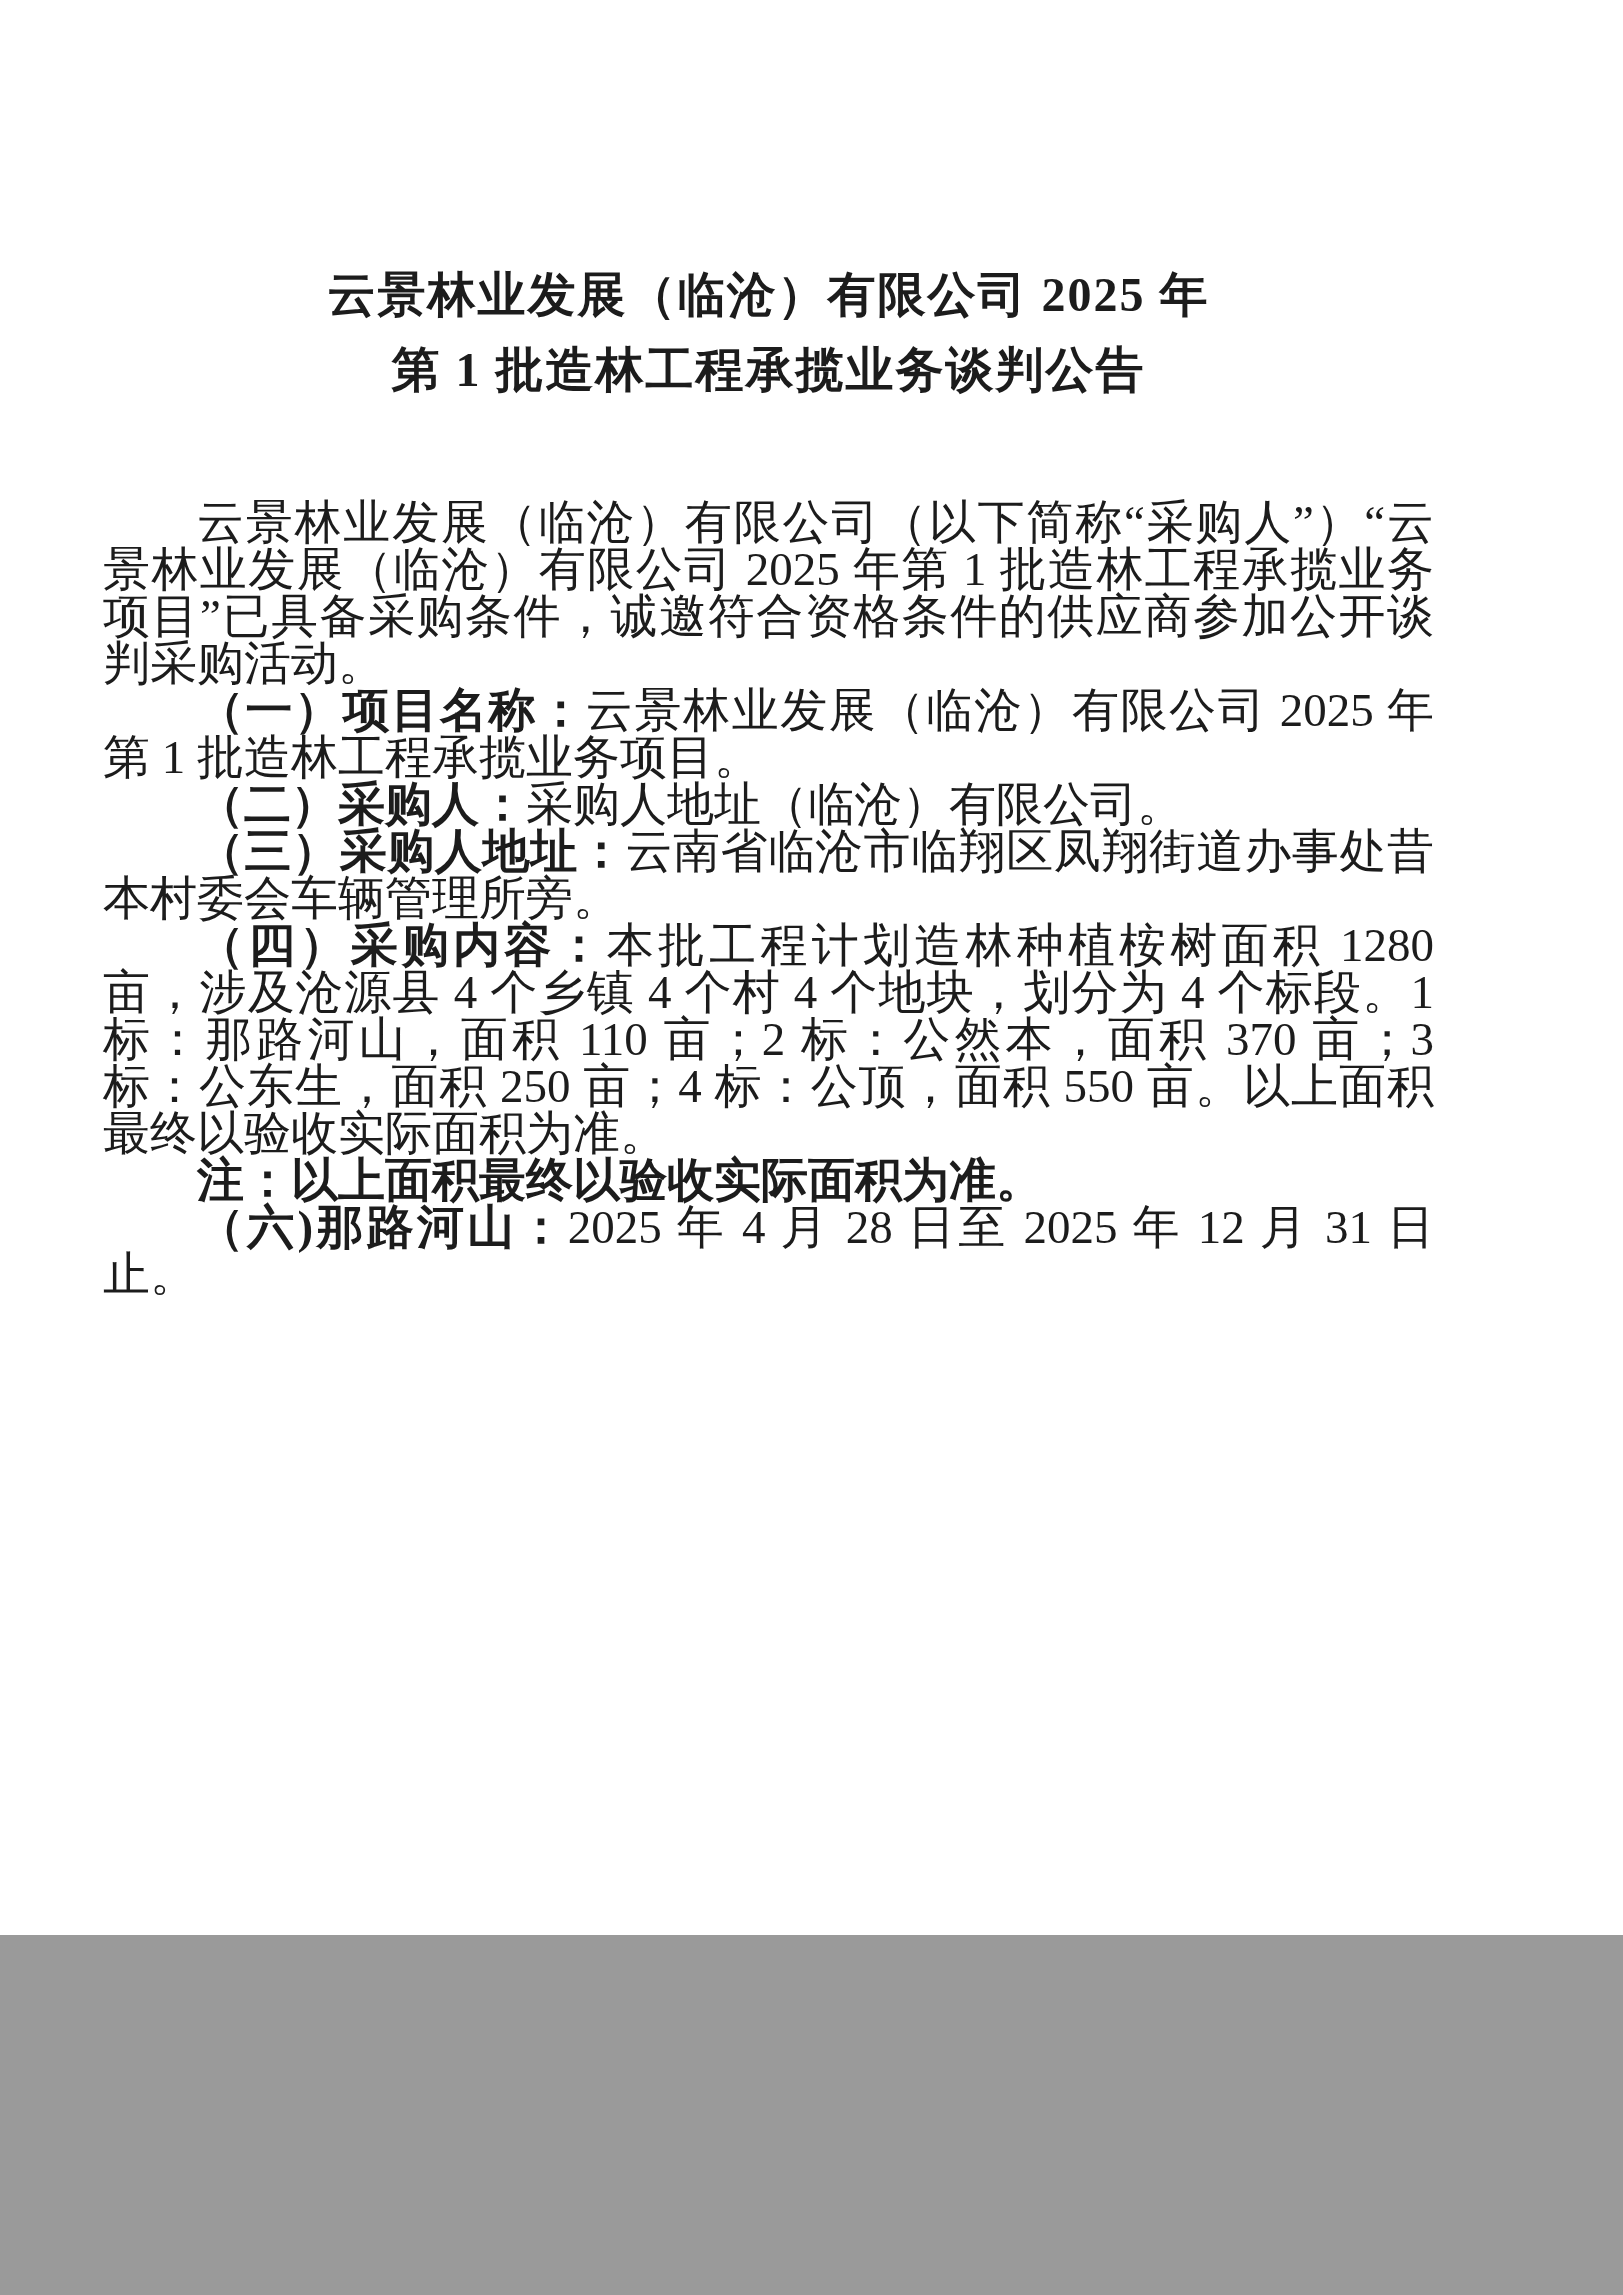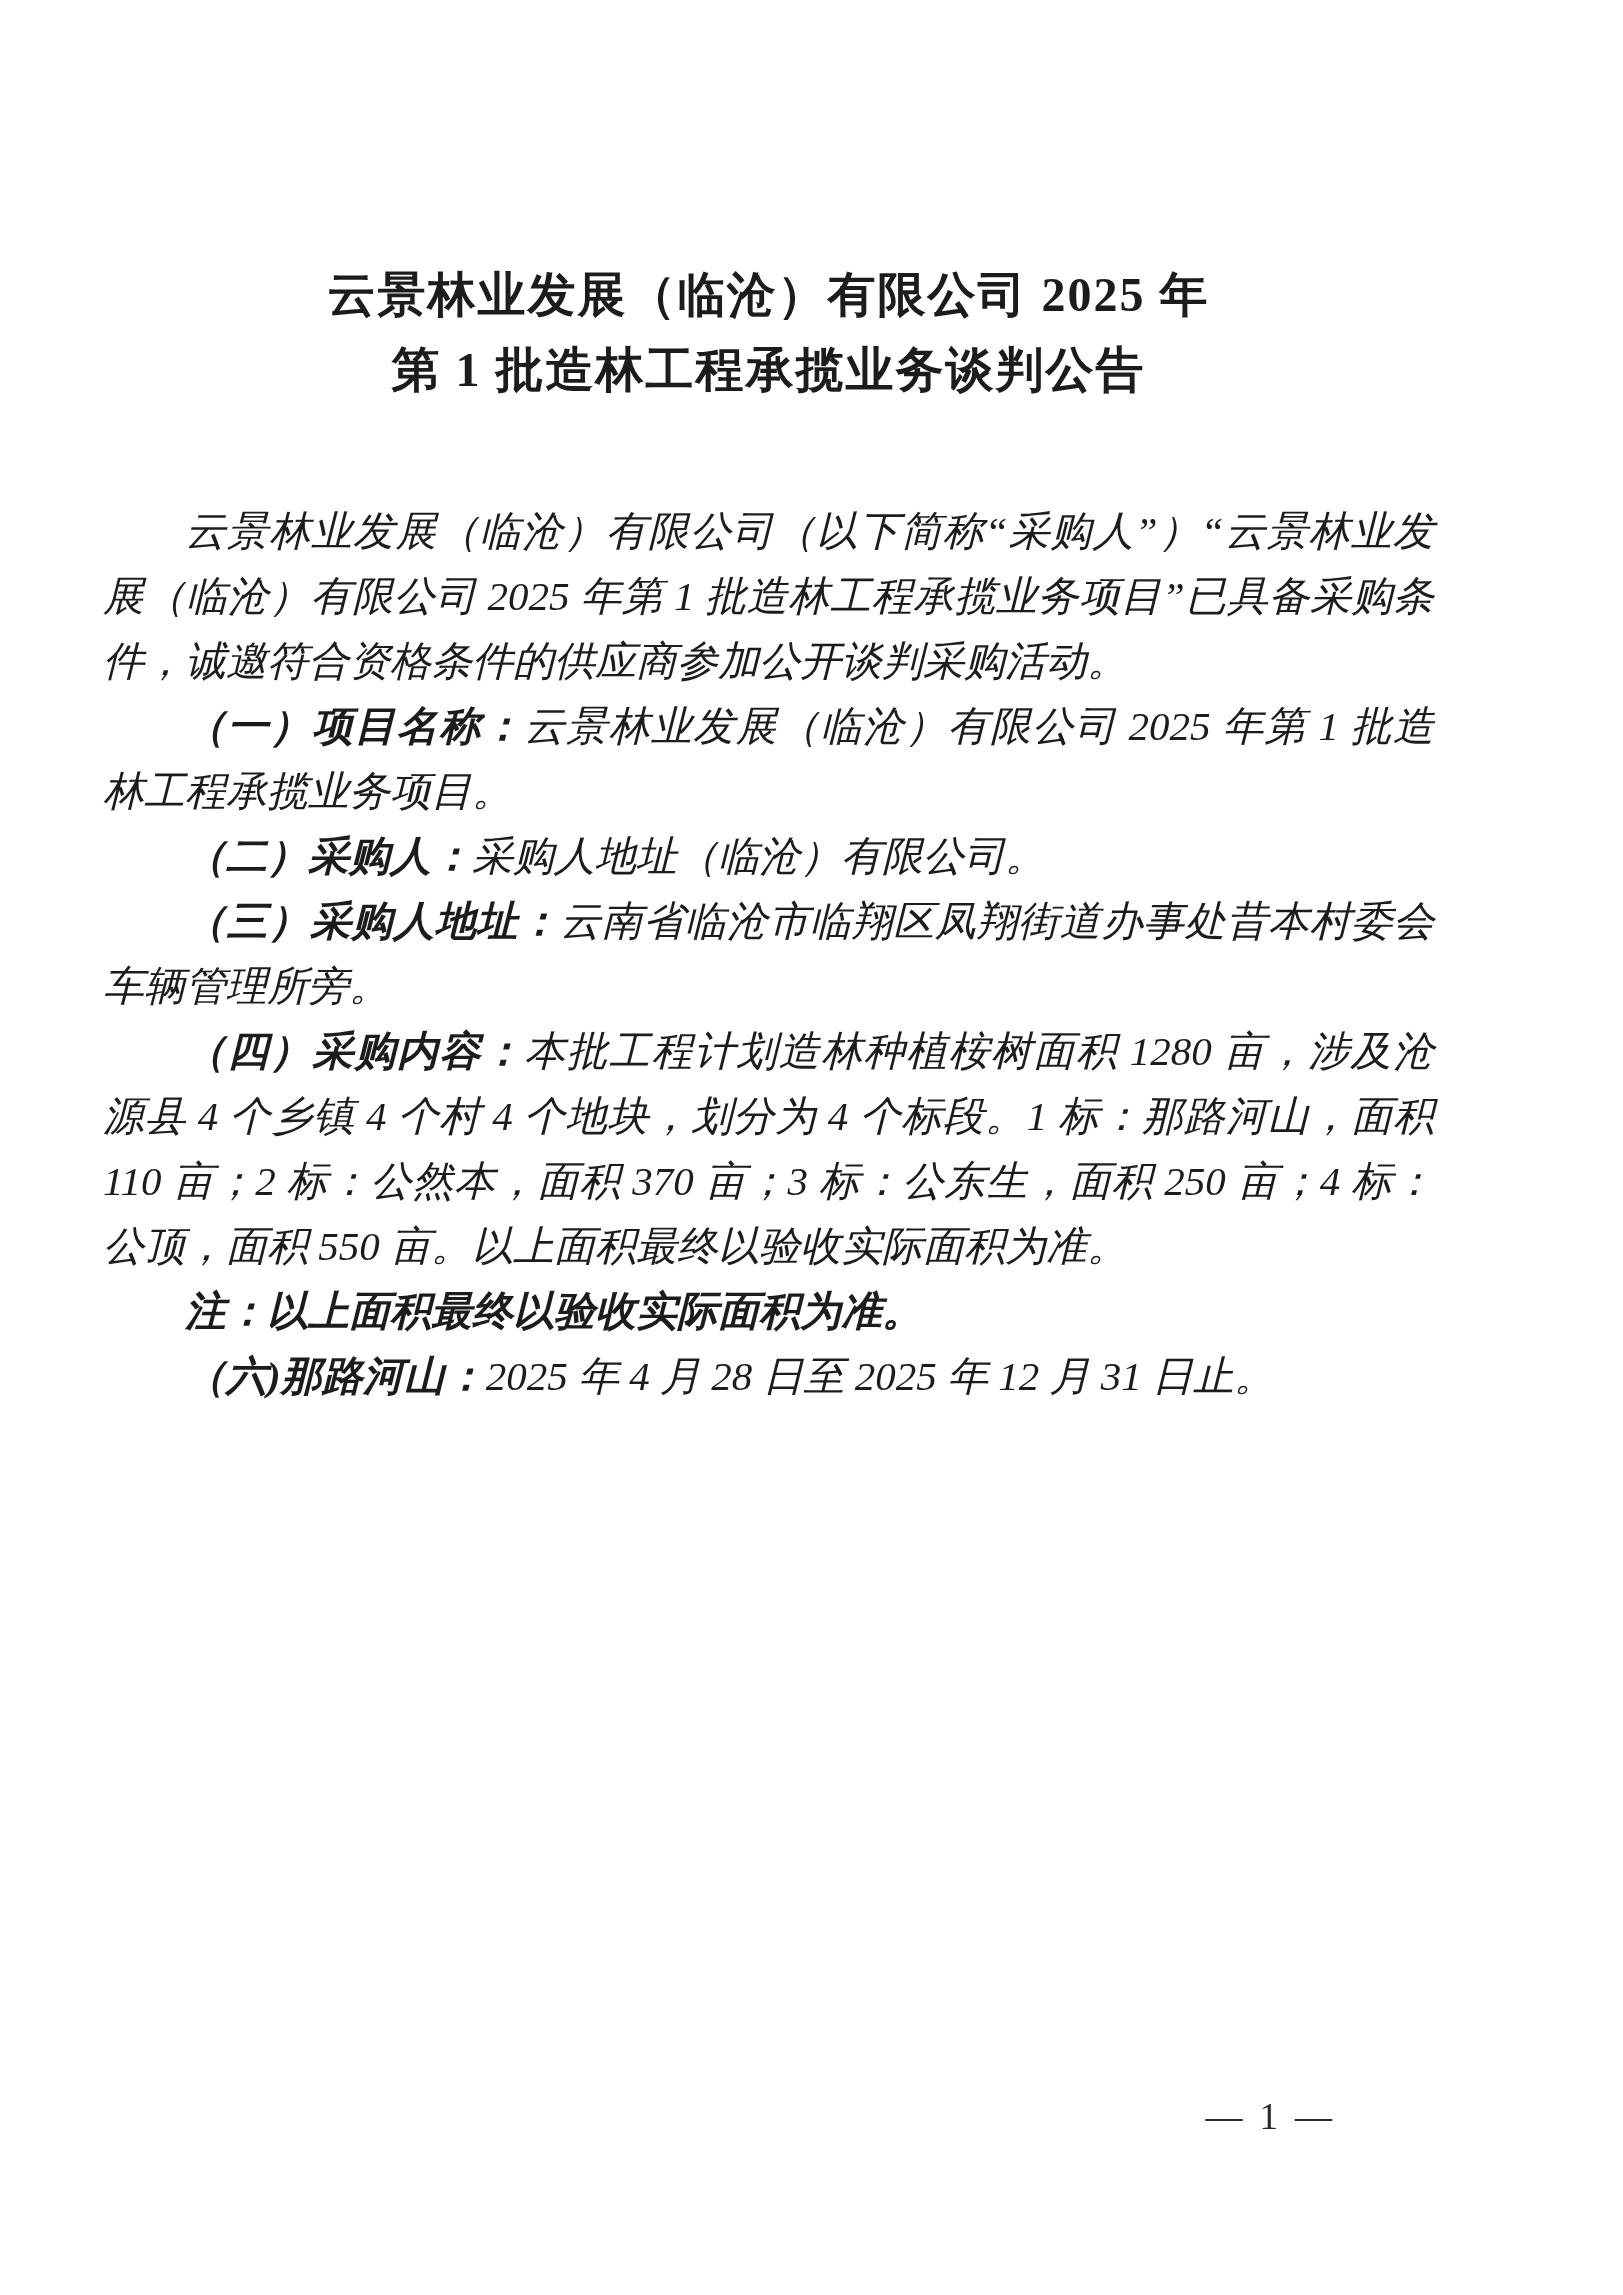--- a/index.html
+++ b/index.html
@@ -3,21 +3,21 @@
 <meta charset="utf-8">
 <style>
   html, body {
     margin: 0;
     padding: 0;
     background: #9a9a9a;
   }
   .page {
     position: relative;
     width: 1623px;
-    height: 2295px;
+    height: 1935px;
     margin: 0 auto;
     background: #ffffff;
     color: #1c1c1c;
     font-family: "Liberation Serif", "DejaVu Serif", serif;
     overflow: hidden;
   }
   .content {
     position: absolute;
     left: 103px;
     right: 189px;
@@ -25,25 +25,24 @@
   }
   .doc-title {
     text-align: center;
     font-weight: 700;
     font-size: 48px;
     line-height: 75px;
     letter-spacing: 2px;
   }
   .doc-body {
     margin-top: 92px;
-    font-size: 41px;
-    line-height: 65px;
+    font-size: 47px;
+    line-height: 47px;
     text-align: justify;
     text-justify: inter-ideograph;
-    font-style: italic;
   }
   .para {
     margin: 0;
     text-indent: 2em;
   }
   .para .label {
     font-weight: 700;
   }
   .para.heading {
     font-weight: 700;

